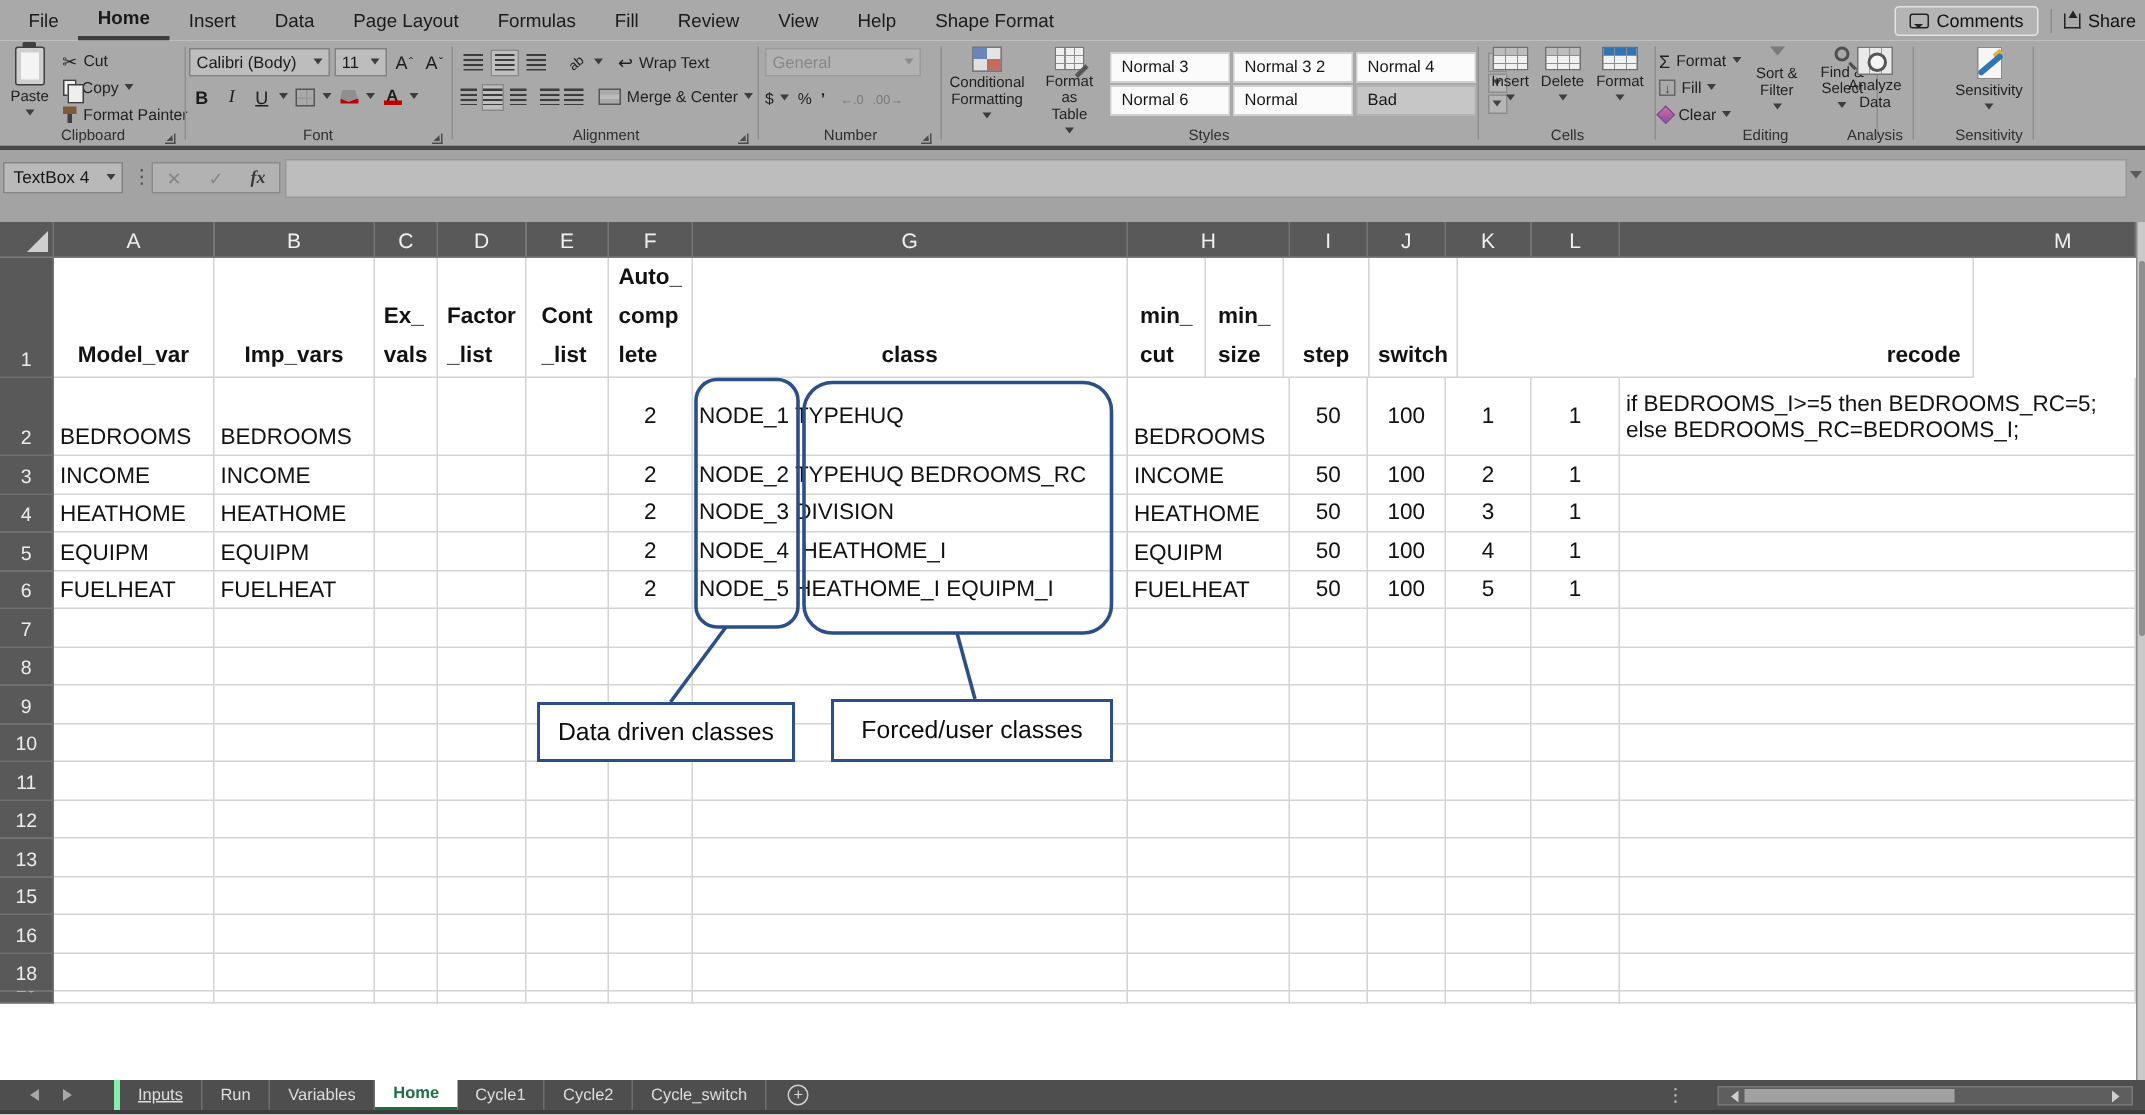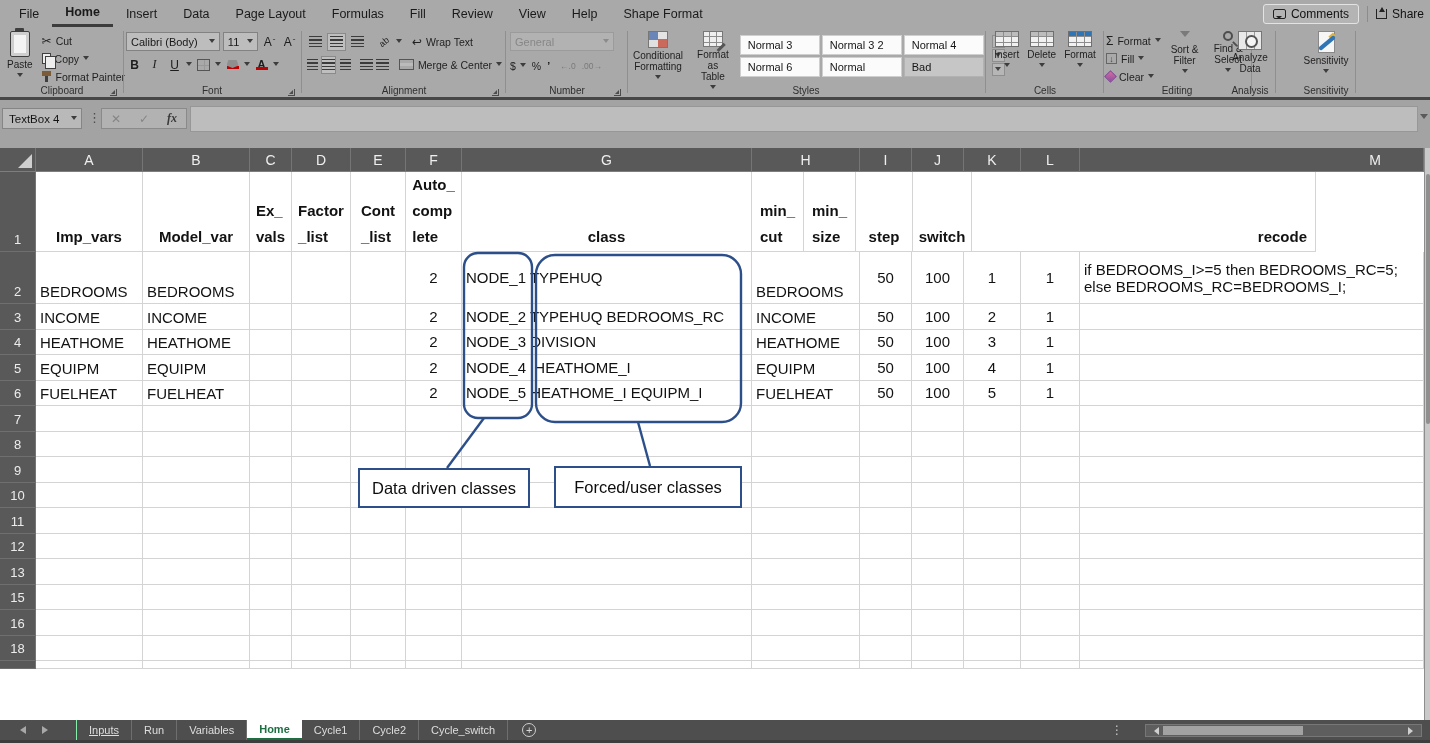--- a/index.html
+++ b/index.html
@@ -149,21 +149,21 @@
   #overlay{position:absolute;left:0;top:0;width:1430px;height:743px;pointer-events:none;}
   .callout{position:absolute;background:#fff;border:2px solid var(--shape);display:flex;align-items:center;justify-content:center;font-size:16.5px;color:#0d0d0d;}
 
   
   #sheetbar{position:absolute;left:0;top:720px;width:1430px;height:20px;background:var(--tabbar);display:flex;align-items:stretch;}
   .nav-tri{width:0;height:0;border:4px solid transparent;align-self:center;}
   .nav-tri.left{border-right:6px solid #a8a8a8;margin-left:16px;}
   .nav-tri.right{border-left:6px solid #a8a8a8;margin-left:16px;}
   #sheet-tabs{display:flex;margin-left:24px;}
   .stab{padding:0 12px;font-size:11px;color:#dedede;display:flex;align-items:center;border-right:1px solid #6e6e6e;}
-  .stab:first-child{border-left:1px solid #86efac;text-decoration:underline;}
+  .stab:first-child{border-left:4px solid #86efac;text-decoration:underline;}
   .stab.active{background:#fff;color:var(--green);font-weight:bold;border-bottom:2px solid var(--green);border-right:none;}
   #newsheet{width:14px;height:14px;border:1.2px solid #cfcfcf;border-radius:50%;color:#dcdcdc;font-size:11px;line-height:12px;text-align:center;align-self:center;margin-left:14px;}
   #sb-dots{margin-left:auto;align-self:center;color:#c9c9c9;font-size:12px;}
   #hscroll{position:relative;width:277px;height:13px;align-self:center;margin-left:22px;margin-right:8px;background:#5e5e5e;border:1px solid #777;}
   #hthumb{position:absolute;left:17px;top:1px;width:140px;height:9px;background:#a2a2a2;}
   .hs-arrow{position:absolute;top:2px;width:0;height:0;border:4px solid transparent;}
   .hs-arrow.l{left:4px;border-right:5px solid #cfcfcf;}
   .hs-arrow.r{right:4px;border-left:5px solid #cfcfcf;}
   #bottomstrip{position:absolute;left:0;top:740px;width:1430px;height:3px;background:#3d3d3d;}
 </style>
@@ -504,24 +504,24 @@
         <div class="colh" style="width: 52px;">I</div>
         <div class="colh" style="width: 52px;">J</div>
         <div class="colh" style="width: 57px;">K</div>
         <div class="colh" style="width: 59px;">L</div>
         <div class="colh colh-m" style="width: 344px;">M</div>
       </div>
     <div id="grid-rows">
         <div class="grow hdr" style="height: 80px;">
           <div class="rownum">1</div>
           <div class="cell al-center vb" style="width: 107px; flex: 0 0 107px;">
+            <span>Model_var</span>
+          </div>
+          <div class="cell al-center vb" style="width: 107px; flex: 0 0 107px;">
             <span>Imp_vars</span>
-          </div>
-          <div class="cell al-center vb" style="width: 107px; flex: 0 0 107px;">
-            <span>Model_var</span>
           </div>
           <div class="cell al-center vb" style="width: 42px; flex: 0 0 42px;">
             <span>Ex_
 vals</span>
           </div>
           <div class="cell al-center vb" style="width: 59px; flex: 0 0 59px;">
             <span>Factor
 _list</span>
           </div>
           <div class="cell al-center vb" style="width: 55px; flex: 0 0 55px;">

